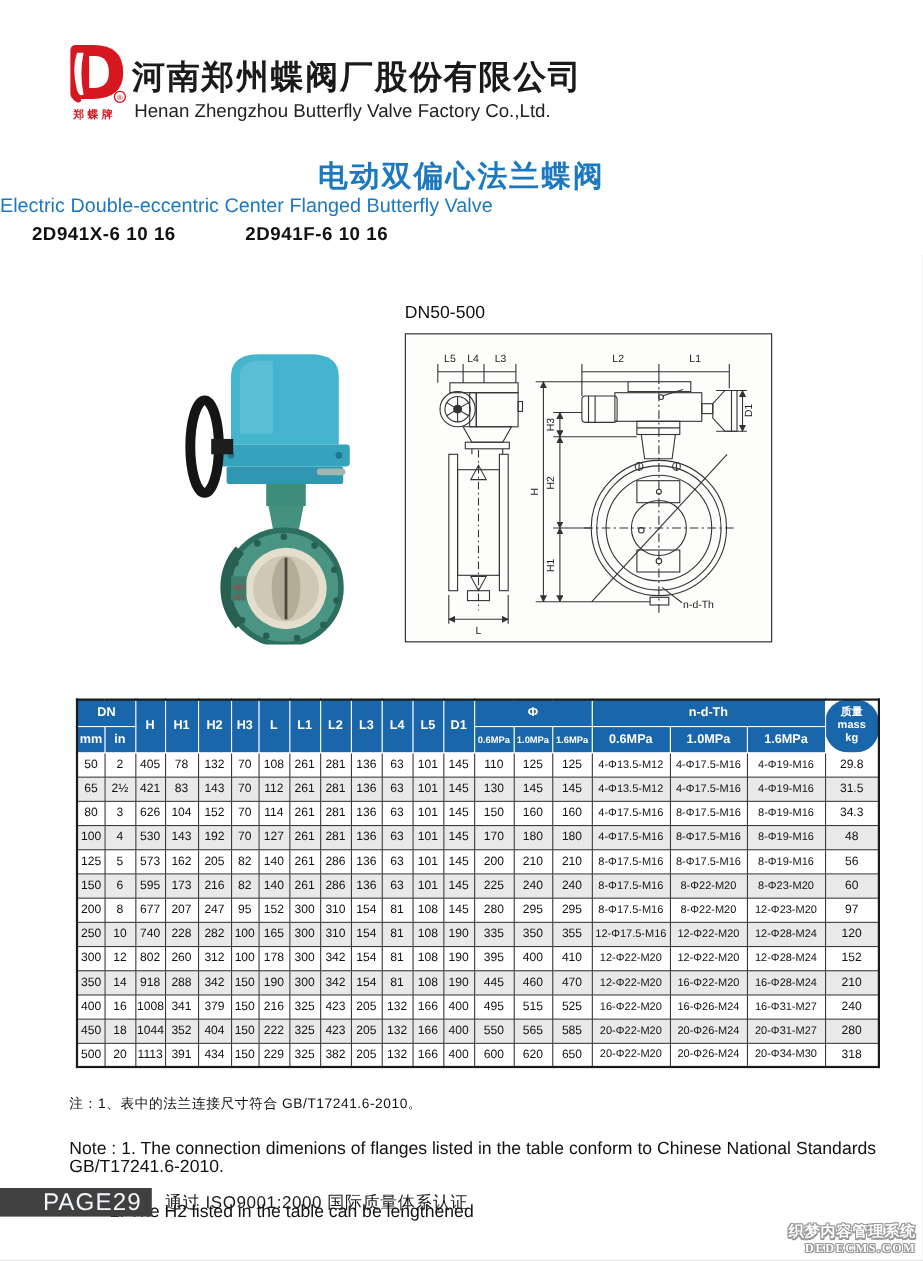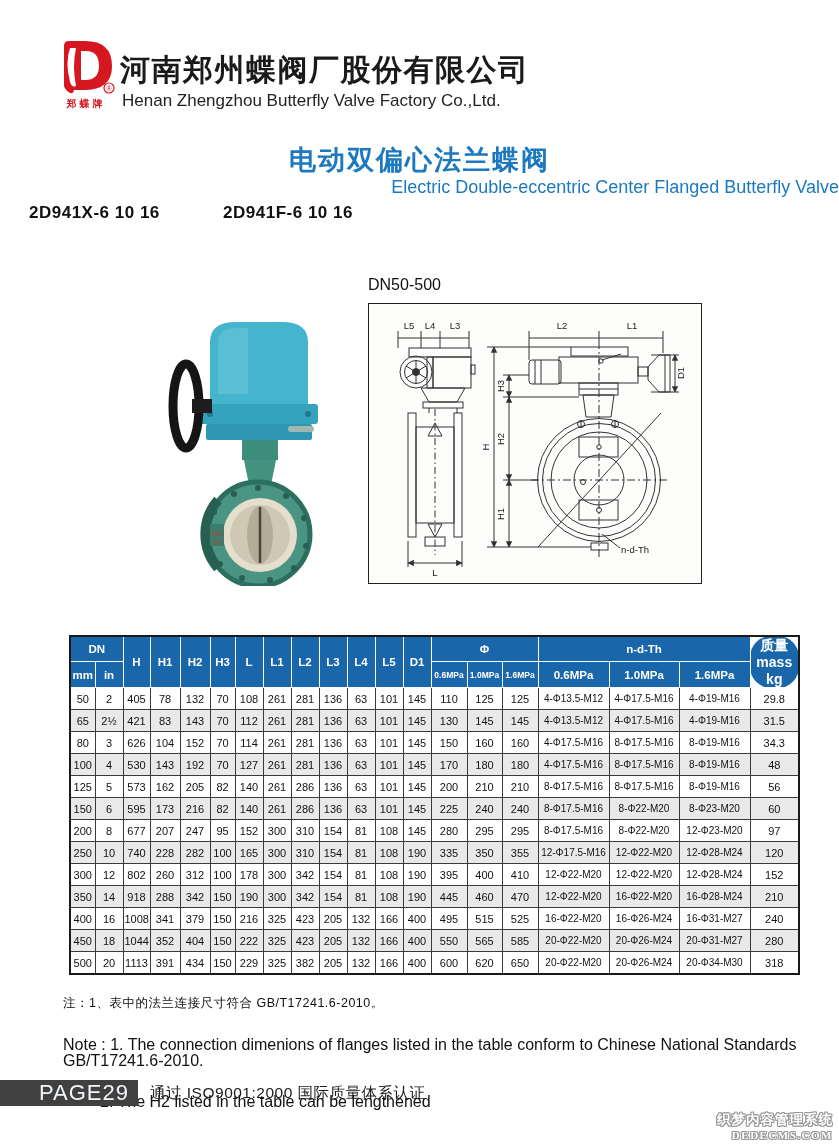--- a/index.html
+++ b/index.html
@@ -10,42 +10,42 @@
   .logo { position:absolute; left:57px; top:40px; width:58px; height:76px; }
   .brand-sub { position:absolute; left:0; top:57px; width:58px; text-align:center;
                color:#d6171f; font-size:10px; font-weight:bold; letter-spacing:3px; white-space:nowrap; }
   .company-cn { position:absolute; left:120px; top:50px; font-size:30px; font-weight:bold;
                 color:#1a1a1a; letter-spacing:1.5px; white-space:nowrap; }
   .company-en { position:absolute; left:122px; top:91px; font-size:17px; color:#222; white-space:nowrap; }
 
   
   .title-cn { position:absolute; left:0; top:142px; width:100%; text-align:center;
               color:#1c79c0; font-size:27px; font-weight:bold; letter-spacing:2px; }
-  .title-en { position:absolute; left:0; top:177px; width:100%; text-align:right;
+  .title-en { position:absolute; left:0; top:177px; width:100%; text-align:left;
               color:#1c79c0; font-size:18px; }
   .models { position:absolute; left:0; top:203px; width:100%; text-align:left;
             font-size:17px; font-weight:bold; color:#111; letter-spacing:0.5px; }
   .models span { margin:0 29px; }
 
   
   .dn-label { position:absolute; left:368px; top:276px; font-size:16px; color:#111; }
   .photo { position:absolute; left:148px; top:314px; width:207px; height:272px; }
   .drawing { position:absolute; left:368px; top:303px; width:334px; height:281px;
              border:1px solid #222; background:#fdfdfc; }
   .drawing svg, .photo svg { display:block; width:100%; height:100%; }
   .dim-label { font-size:9.5px; fill:#1a1a1a; font-family:"Liberation Sans",sans-serif; }
 
   
   table.spec { position:absolute; left:69px; top:635px; width:729px; border-collapse:collapse;
                table-layout:fixed; border:2px solid #1a1a1a; }
   table.spec th { background:#1a66aa; color:#fff; font-weight:bold; border:1px solid #fff;
                   padding:0; text-align:center; vertical-align:middle; }
   .h-main { font-size:11.5px; height:24px; }
   .h-sub  { font-size:8.5px; height:24px; }
-  .h-mass { font-size:14px; line-height:1.2;border-radius:21px; }
+  .h-mass { font-size:10px; line-height:1.2;border-radius:21px; }
   table.spec td { border:1px solid #3a3a3a; text-align:center; vertical-align:middle;
                   font-size:11px; color:#111; height:22px; padding:0 1px;
                   white-space:nowrap; overflow:hidden; }
   table.spec tbody tr:nth-child(even) td { background:#e9e9e9; }
   table.spec td.ndth { font-size:10px; }
 
   
   .notes { position:absolute; left:63px; top:995px; color:#111; }
   .note-cn { font-size:12.5px; line-height:17px; letter-spacing:0.5px; }
   .note-cn.indent { padding-left:32px; }

